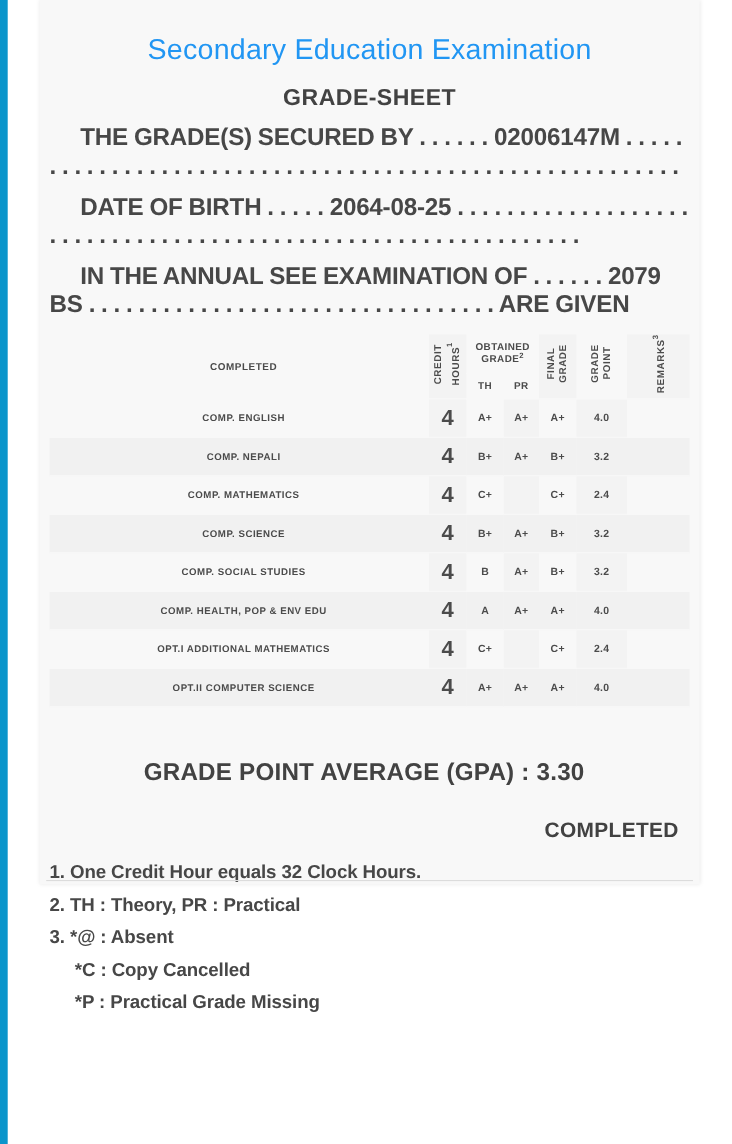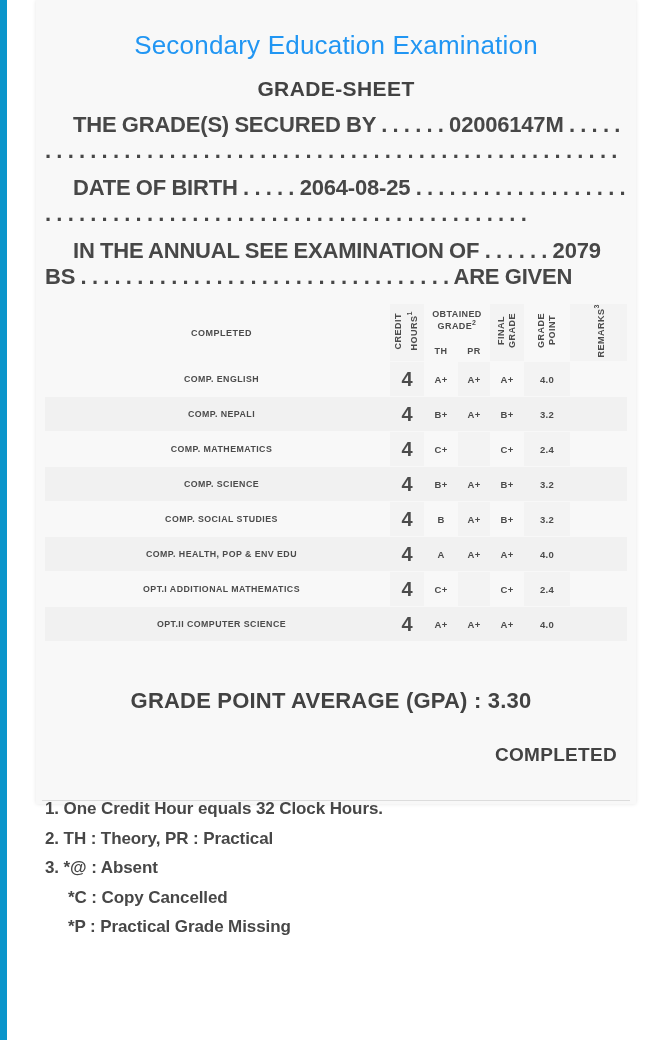--- a/index.html
+++ b/index.html
@@ -100,21 +100,21 @@
     margin-top: 46px; padding-right: 10px;
     letter-spacing: 0.2px;
   }
   .status-line {
     text-align: right;
     color: #424242;
     font-size: 19px; font-weight: 700;
     margin-top: 30px; padding-right: 10px;
     letter-spacing: 0.3px;
   }
-  .notes { margin-top: 28px; }
+  .notes { margin-top: 11px; }
   .note {
     color: #474747;
     font-size: 17px; font-weight: 700;
     line-height: 29.5px;
     letter-spacing: -0.1px;
   }
   .note.indent { padding-left: 23px; }
   .bottom-divider {
     position: absolute; left: 6px; right: 6px; bottom: 3px;
     border-top: 1px solid #dcdcdc;

